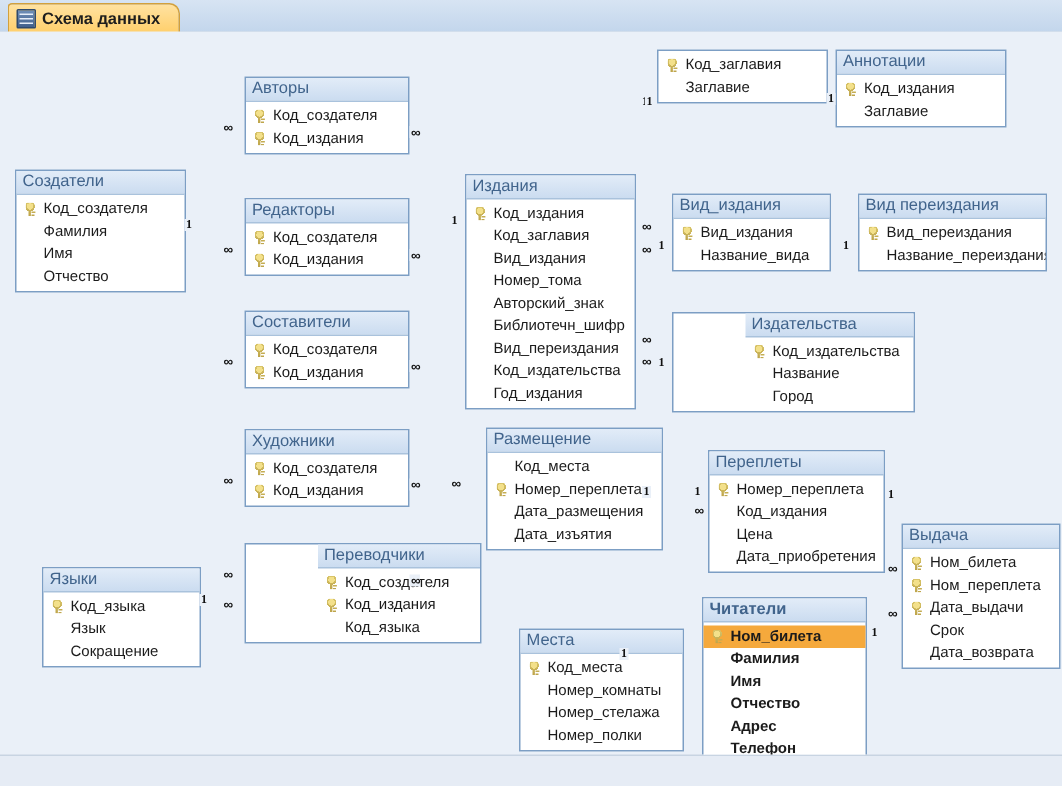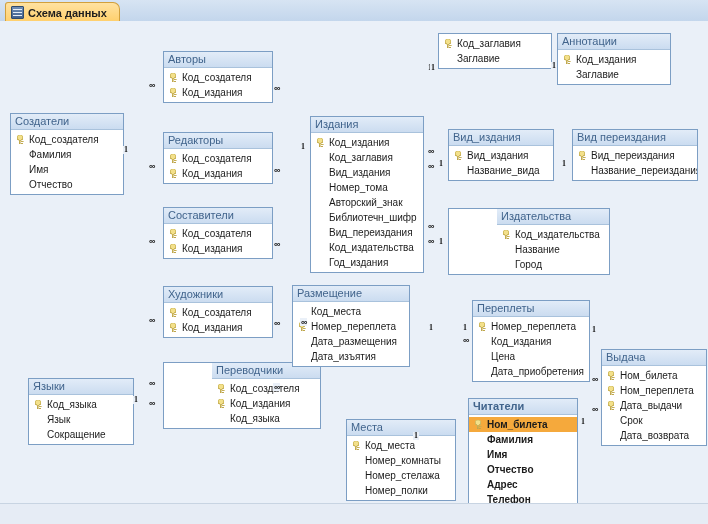--- a/index.html
+++ b/index.html
@@ -240,21 +240,21 @@
           </ul>
         </div>
         <div class="tbl" style="left: 448px; top: 187px; width: 112px; padding-left: 48px;">
           <div class="hdr">Издательства</div>
           <ul>
             <li class="pk ">Код_издательства</li>
             <li class="">Название</li>
             <li class="">Город</li>
           </ul>
         </div>
-        <div class="tbl" style="left: 292px; top: 264px; width: 116px;">
+        <div class="tbl" style="left: 324px; top: 264px; width: 116px;">
           <div class="hdr">Размещение</div>
           <ul>
             <li class="">Код_места</li>
             <li class="pk ">Номер_переплета</li>
             <li class="">Дата_размещения</li>
             <li class="">Дата_изъятия</li>
           </ul>
         </div>
         <div class="tbl" style="left: 472px; top: 279px; width: 116px;">
           <div class="hdr">Переплеты</div>

